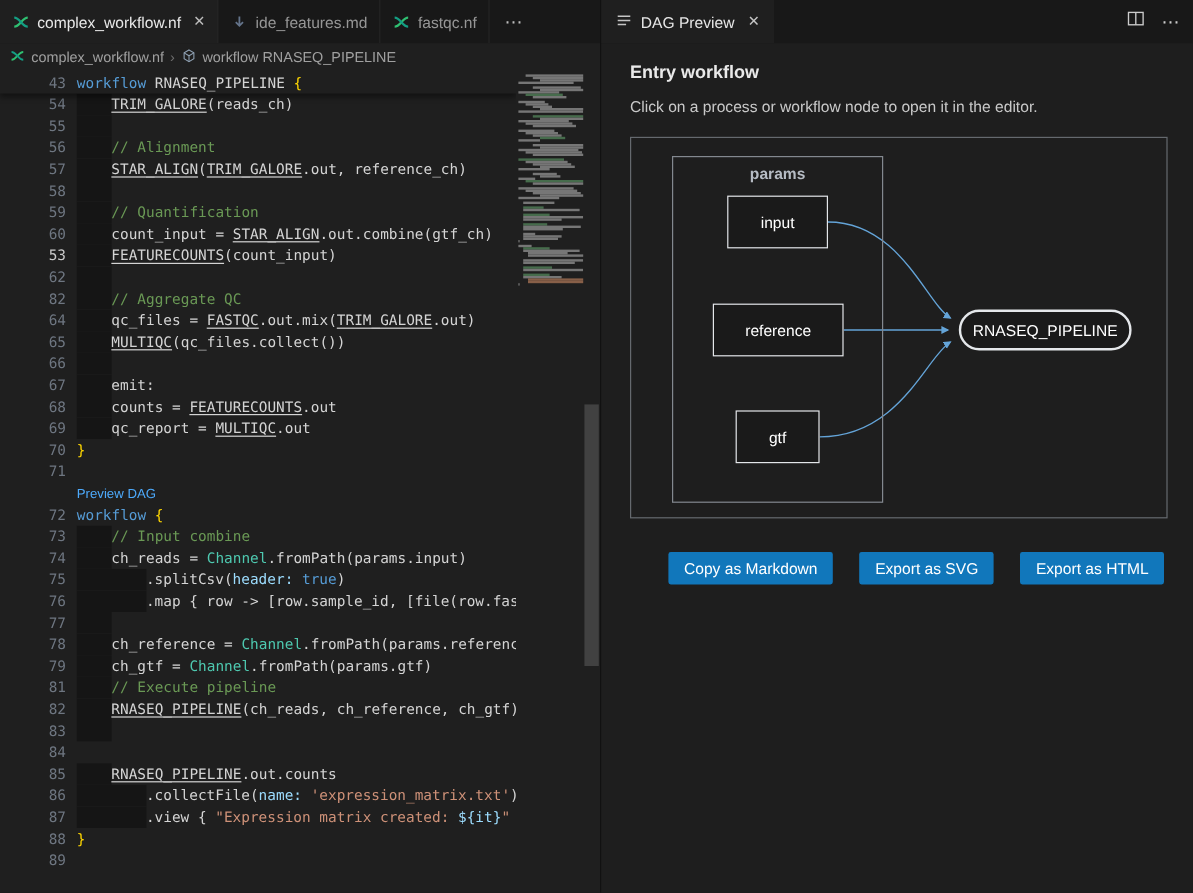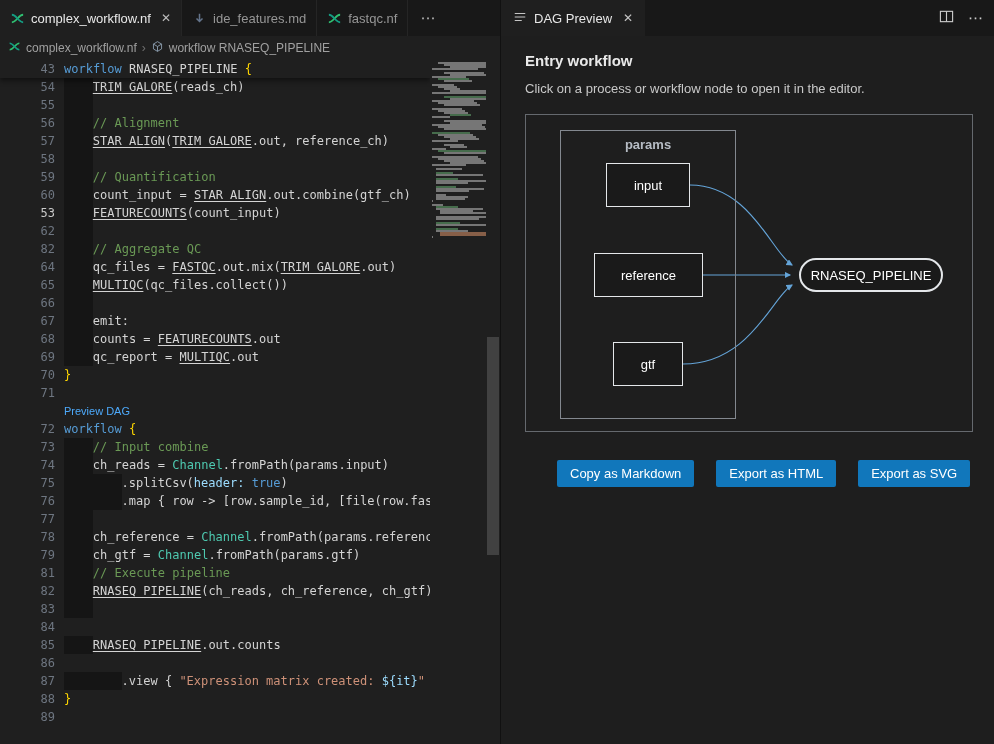--- a/index.html
+++ b/index.html
@@ -165,21 +165,21 @@
             <div class="row"><span class="ln">75</span><span class="lc"><span class="ind" style="width: 57.6px;"></span><span class="tk-p">.splitCsv(</span><span class="tk-par">header:</span><span class="tk-p"> </span><span class="tk-bool">true</span><span class="tk-p">)</span></span></div>
             <div class="row"><span class="ln">76</span><span class="lc"><span class="ind" style="width: 57.6px;"></span><span class="tk-p">.map { row -&gt; [row.sample_id, [file(row.fastq)]] }</span></span></div>
             <div class="row"><span class="ln">77</span><span class="lc"><span class="ind" style="width: 28.8px;"></span></span></div>
             <div class="row"><span class="ln">78</span><span class="lc"><span class="ind" style="width: 28.8px;"></span><span class="tk-p">ch_reference = </span><span class="tk-typ">Channel</span><span class="tk-p">.fromPath(params.reference)</span></span></div>
             <div class="row"><span class="ln">79</span><span class="lc"><span class="ind" style="width: 28.8px;"></span><span class="tk-p">ch_gtf = </span><span class="tk-typ">Channel</span><span class="tk-p">.fromPath(params.gtf)</span></span></div>
             <div class="row"><span class="ln">81</span><span class="lc"><span class="ind" style="width: 28.8px;"></span><span class="tk-cm">// Execute pipeline</span></span></div>
             <div class="row"><span class="ln">82</span><span class="lc"><span class="ind" style="width: 28.8px;"></span><span class="tk-proc">RNASEQ_PIPELINE</span><span class="tk-p">(ch_reads, ch_reference, ch_gtf)</span></span></div>
             <div class="row"><span class="ln">83</span><span class="lc"><span class="ind" style="width: 28.8px;"></span></span></div>
             <div class="row"><span class="ln">84</span></div>
             <div class="row"><span class="ln">85</span><span class="lc"><span class="ind" style="width: 28.8px;"></span><span class="tk-proc">RNASEQ_PIPELINE</span><span class="tk-p">.out.counts</span></span></div>
-            <div class="row"><span class="ln">86</span></div>
+            <div class="row"><span class="ln">86</span><span class="lc"><span class="ind" style="width: 57.6px;"></span><span class="tk-p">.collectFile(</span><span class="tk-par">name:</span><span class="tk-p"> </span><span class="tk-str">'expression_matrix.txt'</span><span class="tk-p">)</span></span></div>
             <div class="row"><span class="ln">87</span><span class="lc"><span class="ind" style="width: 57.6px;"></span><span class="tk-p">.view { </span><span class="tk-str">"Expression matrix created: </span><span class="tk-int">${it}</span><span class="tk-str">"</span><span class="tk-p"> }</span></span></div>
             <div class="row"><span class="ln">88</span><span class="lc"><span class="tk-br">}</span></span></div>
             <div class="row"><span class="ln">89</span><span class="lc"></span></div>
           </div>
         <div class="sticky">
             <div class="row"><span class="ln">43</span><span class="lc"><span class="tk-kw">workflow</span><span class="tk-p"> RNASEQ_PIPELINE </span><span class="tk-br">{</span></span></div>
           </div>
       </div>
       <div class="minimap">
           <div class="mmbar" style="top: 2px; left: 8px; width: 55px; background: rgb(134, 134, 134);"></div>
@@ -303,18 +303,18 @@
         <div>
             <div class="dnode" style="left: 80px; top: 48px; width: 84px; height: 44px;">input</div>
             <div class="dnode" style="left: 68px; top: 138px; width: 109px; height: 44px;">reference</div>
             <div class="dnode" style="left: 87px; top: 227px; width: 70px; height: 44px;">gtf</div>
           </div>
         <div class="dnode main" style="left:273px;top:143px;width:144px;height:34px;">RNASEQ_PIPELINE</div>
       </div>
 
       <div class="btnrow">
           <button class="btn">Copy as Markdown</button>
+          <button class="btn">Export as SVG</button>
           <button class="btn">Export as HTML</button>
-          <button class="btn">Export as SVG</button>
         </div>
     </div>
   </div>
 </div>
 
 </body></html>

